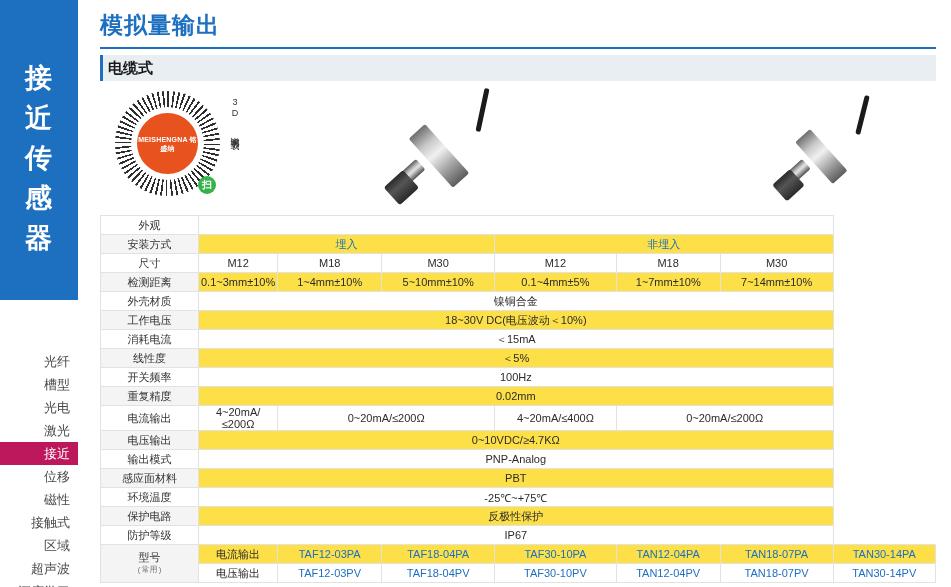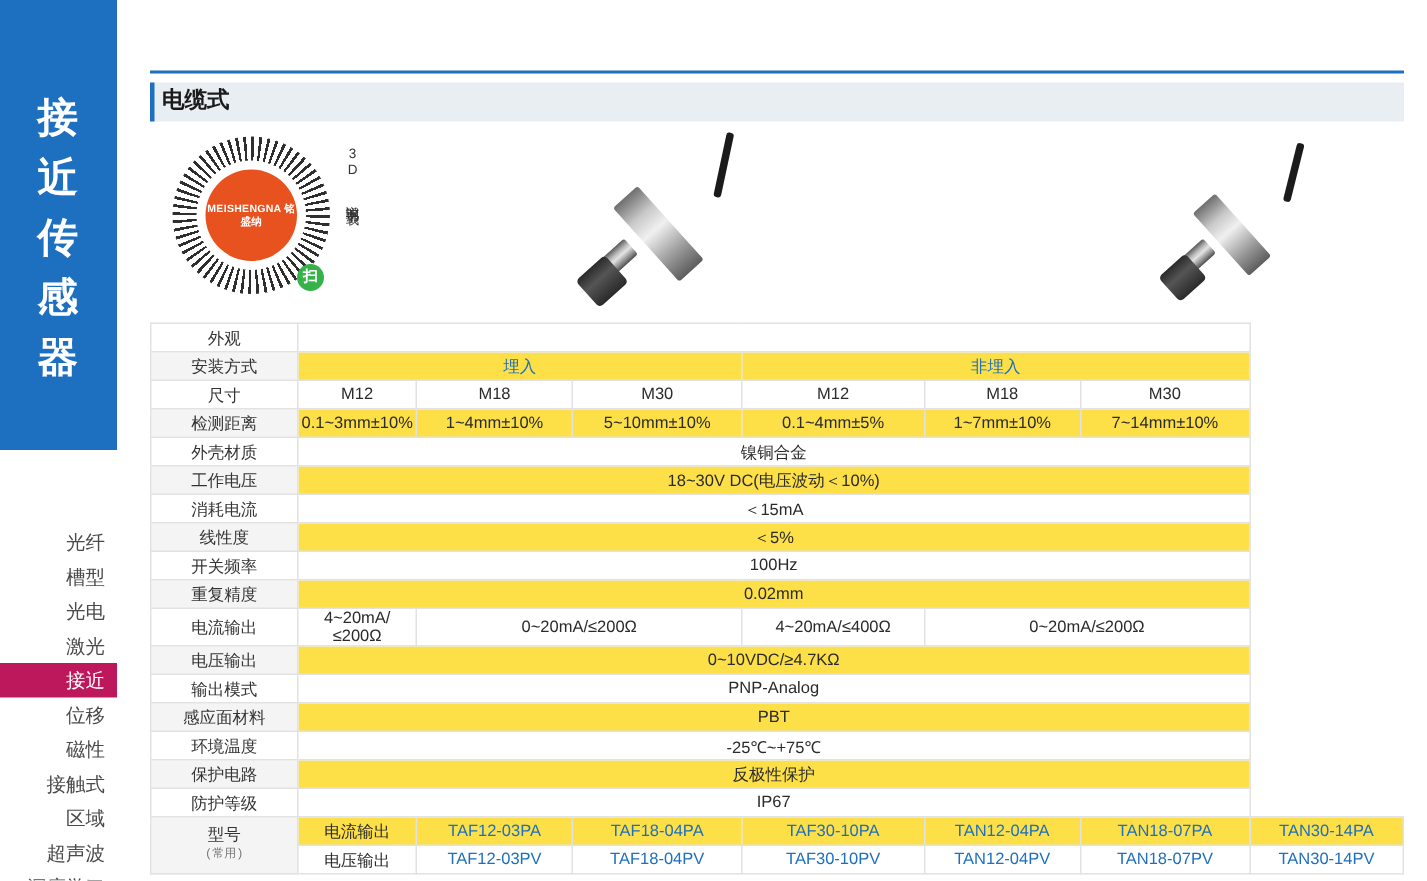--- a/index.html
+++ b/index.html
@@ -84,21 +84,20 @@
     width: 836px;
     height: 2px;
     background: #1d6fc0;
   }
   .section-bar {
     position: absolute;
     left: 0; top: 55px;
     width: 836px;
     height: 26px;
     background: #e9eef3;
-    font-family: Liberation Mono, monospace;
   }
   .section-bar-accent {
     position: absolute;
     left: 0; top: 0;
     width: 3px; height: 26px;
     background: #1d6fc0;
   }
   .section-bar-label {
     position: absolute;
     left: 8px; top: 0;
@@ -261,20 +260,21 @@
       <div class="side-item">磁性</div>
       <div class="side-item">接触式</div>
       <div class="side-item">区域</div>
       <div class="side-item">超声波</div>
       <div class="side-item">深度学习</div>
     </div>
   </div>
 
   <div class="content">
 
+    <div class="page-title">模拟量输出</div>
     <div class="title-rule"></div>
 
     <div class="section-bar">
       <div class="section-bar-accent"></div>
       <div class="section-bar-label">电缆式</div>
     </div>
 
     <div class="img-strip">
 
       <div class="badge">

